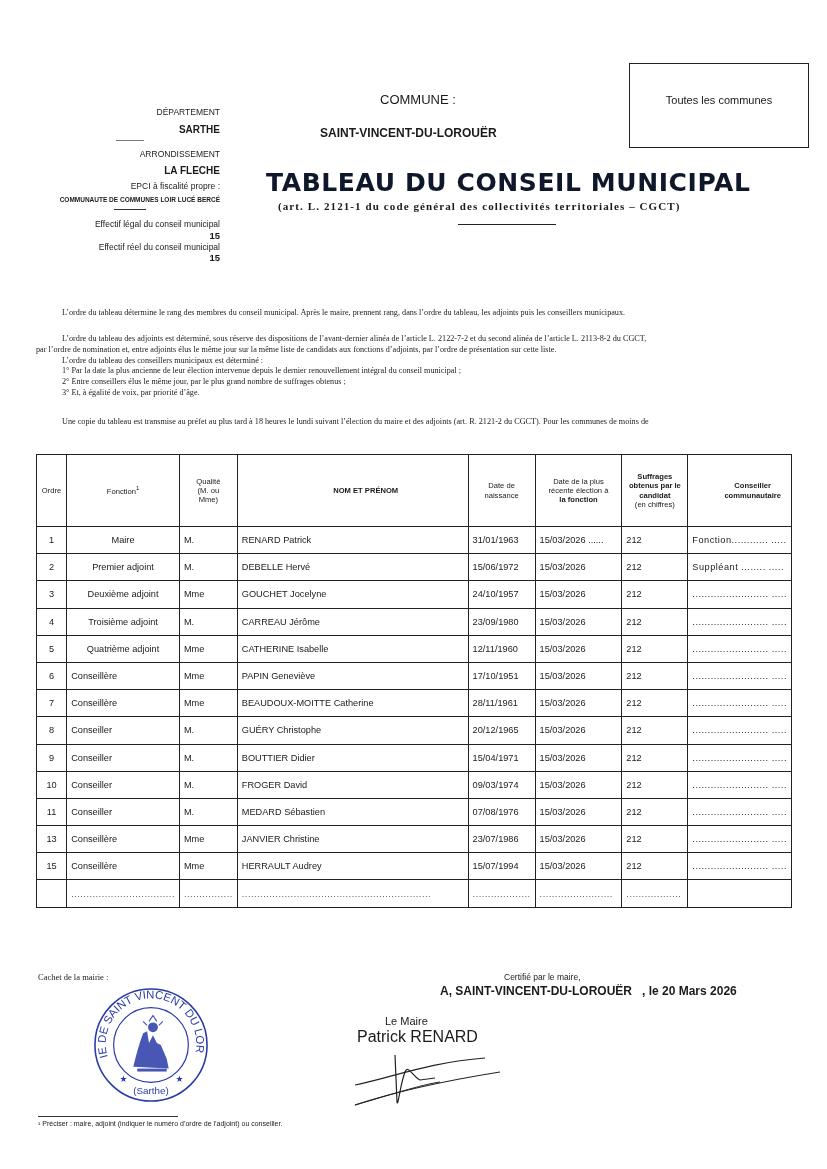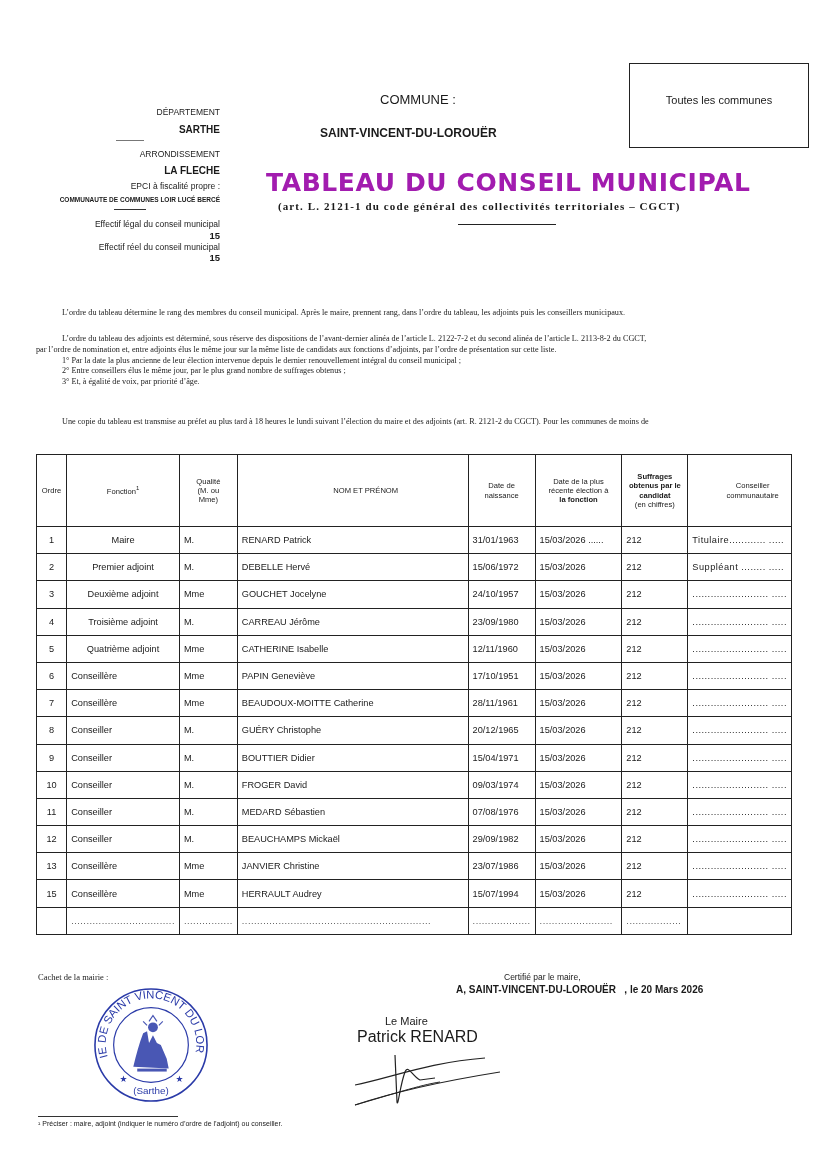--- a/index.html
+++ b/index.html
@@ -21,46 +21,46 @@
 
     
     .commune-label { position: absolute; left: 380px; top: 92px; font-size: 13px; }
     .commune-name { position: absolute; left: 320px; top: 126px; font-size: 12px; font-weight: bold; }
 
     
     .all-box { position: absolute; left: 629px; top: 63px; width: 180px; height: 85px; border: 1px solid #222; }
     .all-box span { position: absolute; left: 0; right: 0; top: 30px; text-align: center; font-size: 11px; }
 
     
-    .main-title { position: absolute; left: 266px; top: 168px; font-family: "DejaVu Sans", sans-serif; font-weight: bold; font-size: 25px; letter-spacing: 0.6px; color: #a21caf; white-space: nowrap; }
+    .main-title { position: absolute; left: 266px; top: 168px; font-family: "DejaVu Sans", sans-serif; font-weight: bold; font-size: 25px; letter-spacing: 0.6px; color: #0f172a; white-space: nowrap; }
     .sub-title { position: absolute; left: 278px; top: 200px; font-family: "Liberation Serif", serif; font-weight: bold; font-size: 11px; letter-spacing: 1.1px; white-space: nowrap; }
     .title-rule { position: absolute; left: 458px; top: 224px; width: 98px; height: 1px; background: #222; }
 
     
     .para { position: absolute; left: 36px; width: 756px; font-family: "Liberation Serif", serif; font-size: 8.2px; line-height: 1.32; color: #222; }
     .para .indent { padding-left: 26px; display: block; }
     .p1 { top: 308px; }
     .p2 { top: 334px; }
     .p3 { top: 417px; }
 
     
     .council-table { position: absolute; left: 36px; top: 454px; width: 756px; border-collapse: collapse; font-size: 9.2px; }
     .council-table th, .council-table td { border: 1px solid #222; }
     .council-table th { font-weight: normal; font-size: 7.6px; line-height: 1.2; height: 72px; text-align: center; vertical-align: middle; padding: 2px; }
-    .council-table th.bold { font-weight: normal; padding-left: 28px; }
+    .council-table th.bold { font-weight: bold; padding-left: 28px; }
     .council-table td { height: 27.2px; padding: 0 4px; vertical-align: middle; white-space: nowrap; }
     .council-table td.c-ordre { text-align: center; }
     .council-table td.c-fonction-center { text-align: center; }
     .council-table sup { font-size: 6px; }
     .dots { color: #555; letter-spacing: 0.5px; }
 
     
     .cachet-label { position: absolute; left: 38px; top: 972px; font-family: "Liberation Serif", serif; font-size: 8.5px; }
     .certified { position: absolute; left: 504px; top: 972px; font-size: 8.5px; }
-    .certified-place { position: absolute; left: 456px; top: 984px; font-size: 10px; font-weight: bold; white-space: pre; }
+    .certified-place { position: absolute; left: 440px; top: 984px; font-size: 12px; font-weight: bold; white-space: pre; }
     .mayor-title { position: absolute; left: 385px; top: 1015px; font-size: 11px; }
     .mayor-name { position: absolute; left: 357px; top: 1028px; font-size: 16px; }
 
     .stamp { position: absolute; left: 92px; top: 986px; width: 118px; height: 118px; }
     .signature { position: absolute; left: 350px; top: 1050px; width: 150px; height: 60px; }
 
     .fn-rule { position: absolute; left: 38px; top: 1116px; width: 140px; height: 1px; background: #333; }
     .footnote { position: absolute; left: 38px; top: 1120px; font-size: 7px; }
   </style>
 </head>
@@ -91,20 +91,21 @@
 <div class="main-title">TABLEAU DU CONSEIL MUNICIPAL</div>
 <div class="sub-title">(art. L. 2121-1 du code général des  collectivités territoriales – CGCT)</div>
 <div class="title-rule"></div>
 
 <div class="para p1">
   <span class="indent">L’ordre du tableau détermine le rang des membres du conseil municipal. Après le maire, prennent rang, dans l’ordre du tableau, les adjoints puis les conseillers municipaux.</span>
 </div>
 <div class="para p2">
   <span class="indent">L’ordre du tableau des adjoints est déterminé, sous réserve des dispositions de l’avant-dernier alinéa de l’article L. 2122-7-2 et du second alinéa de l’article L. 2113-8-2 du CGCT,</span>
   <span style="display:block">par l’ordre de nomination et, entre adjoints élus le même jour sur la même liste de candidats aux fonctions d’adjoints, par l’ordre de présentation sur cette liste.</span>
+  <span class="indent">L’ordre du tableau des conseillers municipaux est déterminé :</span>
   <span class="indent">1° Par la date la plus ancienne de leur élection intervenue depuis le dernier renouvellement intégral du conseil municipal ;</span>
   <span class="indent">2° Entre conseillers élus le même jour, par le plus grand nombre de suffrages obtenus ;</span>
   <span class="indent">3° Et, à égalité de voix, par priorité d’âge.</span>
 </div>
 <div class="para p3">
   <span class="indent">Une copie du tableau est transmise au préfet au plus tard à 18 heures le lundi suivant l’élection du maire et des adjoints (art. R. 2121-2 du CGCT). Pour les communes de moins de</span>
 </div>
 
 <table class="council-table">
   <colgroup>
@@ -150,21 +151,21 @@
   </thead>
   <tbody id="table-body">
       <tr>
         <td class="c-ordre">1</td>
         <td class="c-fonction-center">Maire</td>
         <td>M.</td>
         <td>RENARD Patrick</td>
         <td>31/01/1963</td>
         <td>15/03/2026 ......</td>
         <td>212</td>
-        <td class="dots" style="color: rgb(26, 26, 26);">Titulaire............ .....</td>
+        <td class="dots" style="color: rgb(26, 26, 26);">Fonction............ .....</td>
       </tr>
       <tr>
         <td class="c-ordre">2</td>
         <td class="c-fonction-center">Premier adjoint</td>
         <td>M.</td>
         <td>DEBELLE Hervé</td>
         <td>15/06/1972</td>
         <td>15/03/2026</td>
         <td>212</td>
         <td class="dots" style="color: rgb(26, 26, 26);">Suppléant ........ .....</td>
@@ -248,30 +249,20 @@
         <td>15/03/2026</td>
         <td>212</td>
         <td class="dots" style="color: rgb(26, 26, 26);">......................... .....</td>
       </tr>
       <tr>
         <td class="c-ordre">11</td>
         <td>Conseiller</td>
         <td>M.</td>
         <td>MEDARD Sébastien</td>
         <td>07/08/1976</td>
-        <td>15/03/2026</td>
-        <td>212</td>
-        <td class="dots" style="color: rgb(26, 26, 26);">......................... .....</td>
-      </tr>
-      <tr>
-        <td class="c-ordre">12</td>
-        <td>Conseiller</td>
-        <td>M.</td>
-        <td>BEAUCHAMPS Mickaël</td>
-        <td>29/09/1982</td>
         <td>15/03/2026</td>
         <td>212</td>
         <td class="dots" style="color: rgb(26, 26, 26);">......................... .....</td>
       </tr>
       <tr>
         <td class="c-ordre">13</td>
         <td>Conseillère</td>
         <td>Mme</td>
         <td>JANVIER Christine</td>
         <td>23/07/1986</td>

